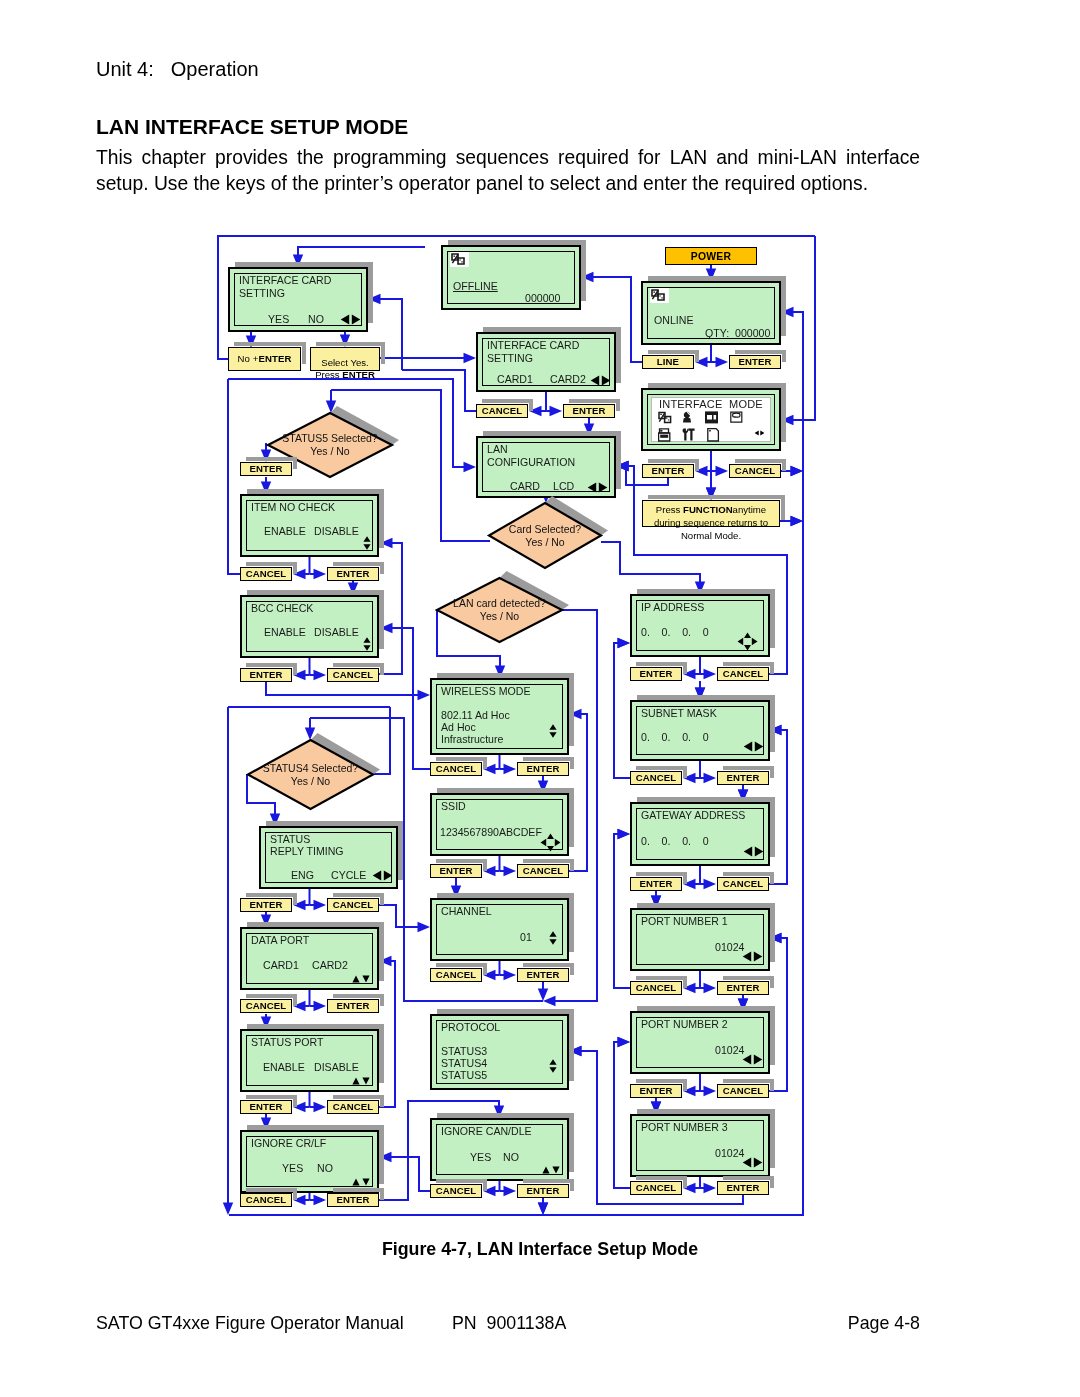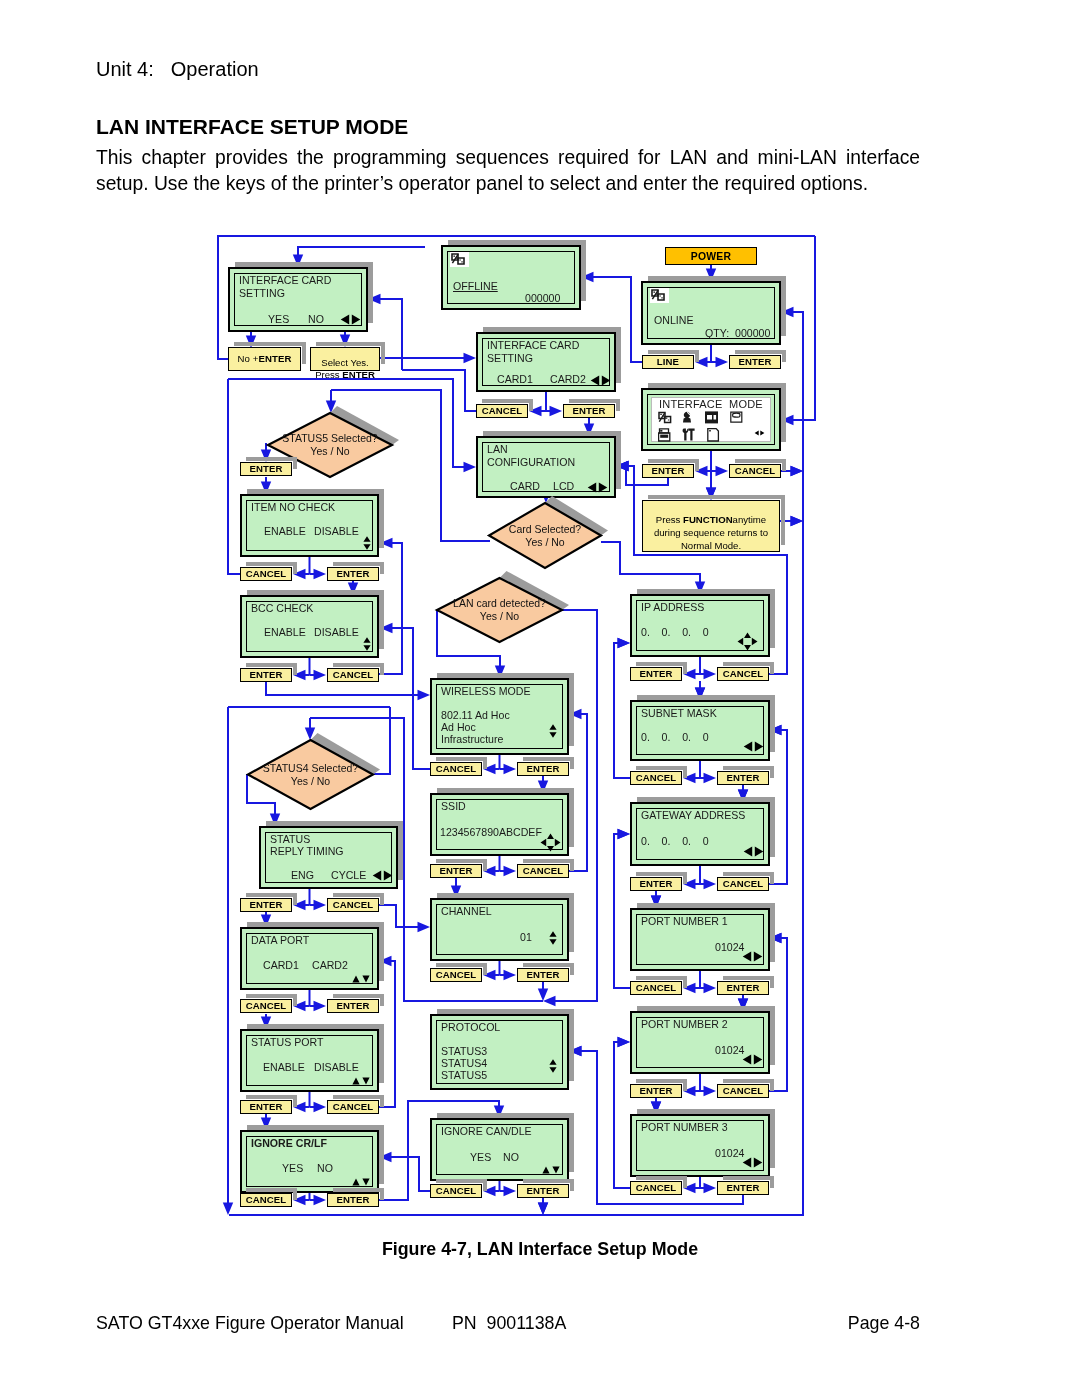--- a/index.html
+++ b/index.html
@@ -490,21 +490,21 @@
         <div class="lcdin"></div>
         <span class="s" style="left:9px;top:6px;">STATUS PORT</span>
         <span class="s" style="left:21px;top:31px;">ENABLE</span>
         <span class="s" style="left:72px;top:31px;">DISABLE</span>
         <span class="s" style="left:110px;top:45px;"><svg width="18" height="8" viewBox="0 0 18 8">
             <path d="M4 0.6 L7.6 7.4 L0.4 7.4 Z M14 7.4 L10.4 0.6 L17.6 0.6 Z" fill="#000"></path>
           </svg></span>
       </div>
 <div class="lcd" style="left:240px;top:1130px;width:139px;height:63px;">
         <div class="lcdin"></div>
-        <span class="s" style="left:9px;top:6px;font-weight:bold;">IGNORE CR/LF</span>
+        <span class="s" style="left:9px;top:6px;">IGNORE CR/LF</span>
         <span class="s" style="left:40px;top:31px;">YES</span>
         <span class="s" style="left:75px;top:31px;">NO</span>
         <span class="s" style="left:110px;top:45px;"><svg width="18" height="8" viewBox="0 0 18 8">
             <path d="M4 0.6 L7.6 7.4 L0.4 7.4 Z M14 7.4 L10.4 0.6 L17.6 0.6 Z" fill="#000"></path>
           </svg></span>
       </div>
 <div class="lcd" style="left:630px;top:594px;width:140px;height:63px;">
         <div class="lcdin"></div>
         <span class="s" style="left:9px;top:6px;">IP ADDRESS</span>
         <span class="s" style="left:9px;top:31px;">0.&nbsp;&nbsp;&nbsp;&nbsp;0.&nbsp;&nbsp;&nbsp;&nbsp;0.&nbsp;&nbsp;&nbsp;&nbsp;0</span>
@@ -633,21 +633,21 @@
         <svg width="134" height="73" viewBox="0 0 134 73" style="left:0px;top:-7px;">
           <path d="M62.5 7 L125 39.0 L132 34.0 L69.5 0 Z" fill="#9c9c9c"></path>
           <path d="M62.5 7 L125 39.0 L62.5 71 L0 39.0 Z" fill="#f9caa0" stroke="#000" stroke-width="2.2" stroke-linejoin="miter"></path>
         </svg>
         <div class="diatxt">
           <span>LAN card detected?</span>
           <span>Yes / No</span>
         </div>
       </div>
 <div class="power" style="left:665px;top:247px;width:92px;height:18px;">POWER</div>
-<div class="note" style="left:642px;top:500px;width:138px;height:52px;padding-top:12px;">
+<div class="note" style="left:642px;top:500px;width:138px;height:27px;padding-top:2px;">
         <div><span>Press </span><b>FUNCTION</b><span>anytime</span></div>
         <div>during sequence returns to</div>
         <div>Normal Mode.</div>
       </div>
 </div>
 
 <div id="cap">Figure 4-7, LAN Interface Setup Mode</div>
 <div id="foot">
   <span class="a">SATO GT4xxe Figure Operator Manual</span>
   <span class="b">PN&nbsp; 9001138A</span>

